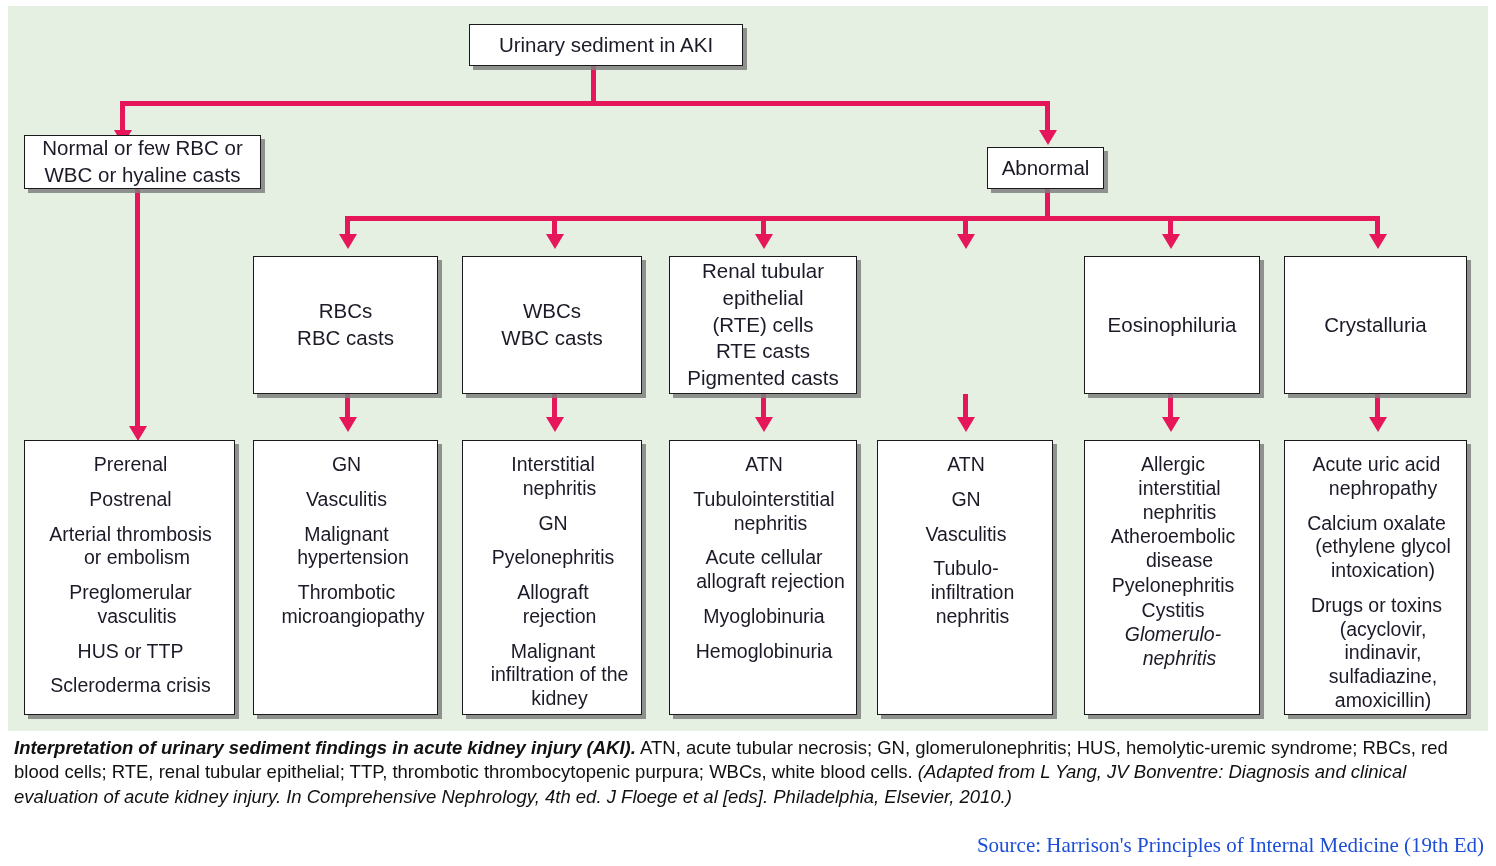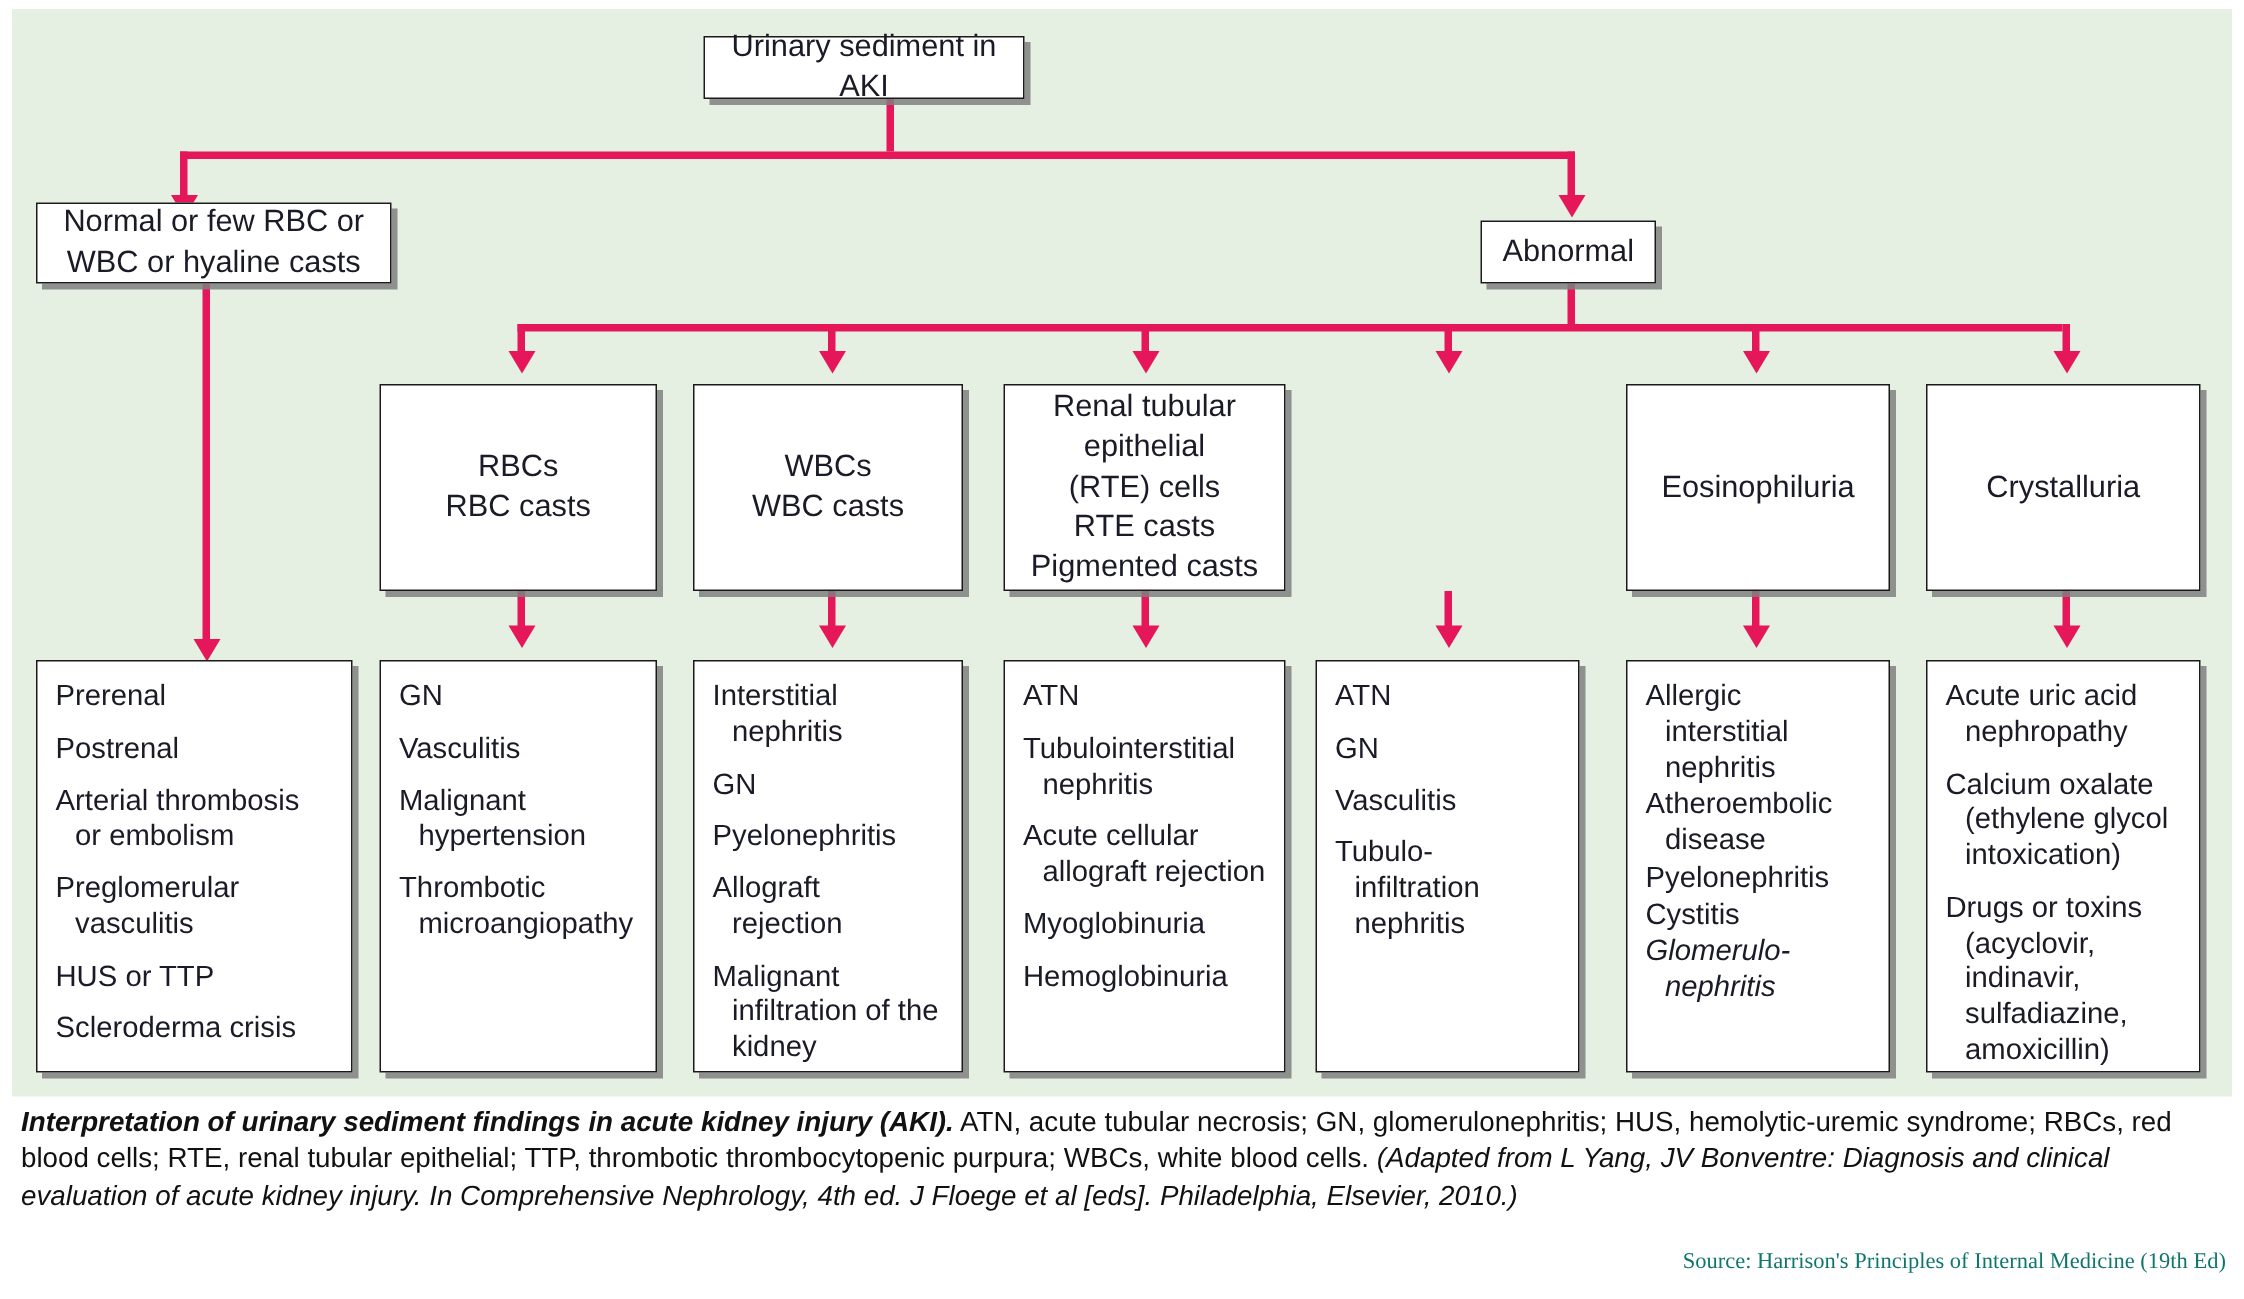--- a/index.html
+++ b/index.html
@@ -57,20 +57,21 @@
 
   
   .node.leaf {
     padding: 12px 10px 8px 12px;
     font-size: 19.5px;
   }
   .leaf-list {
     margin: 0;
     padding: 0;
     list-style: none;
+    text-align: center;
   }
   .leaf-list li {
     margin: 0 0 11px 0;
     padding-left: 13px;
     text-indent: -13px;
     line-height: 1.22;
   }
   .leaf-list li:last-child { margin-bottom: 0; }
   .leaf-list.tight li { margin-bottom: 1px; }
 
@@ -108,22 +109,22 @@
     font-style: italic;
   }
   .caption .first-line { text-indent: 150px; }
   .caption .cite { font-style: italic; }
 
   .source {
     position: absolute;
     right: 12px;
     top: 833px;
     font-family: "Liberation Serif", serif;
-    font-size: 15px;
-    color: #0f766e;
+    font-size: 21px;
+    color: #1d4ed8;
     white-space: nowrap;
   }
 </style>
 </head>
 <body>
 
 <div id="figure">
 
   <div class="diagram-panel">
 
@@ -172,21 +173,21 @@
 
     <div class="conn v" style="left:955px; top:388px; height:26px;"></div>
     <div class="arrowhead" style="left:948.5px; top:411px;"></div>
 
     <div class="conn v" style="left:1160px; top:388px; height:26px;"></div>
     <div class="arrowhead" style="left:1153.5px; top:411px;"></div>
 
     <div class="conn v" style="left:1367px; top:388px; height:26px;"></div>
     <div class="arrowhead" style="left:1360.5px; top:411px;"></div>
 
-    <div class="node root center" style="left:461px; top:18px; width:214px; height:42px;">
+    <div class="node root center" style="left:461px; top:18px; width:274px; height:42px;">
       <span class="node-text">Urinary sediment in AKI</span>
     </div>
 
     <div class="node branch center" style="left:16px; top:129px; width:237px; height:54px;">
       <span class="node-text">Normal or few RBC or
 WBC or hyaline casts</span>
     </div>
 
     <div class="node branch center" style="left:979px; top:141px; width:117px; height:42px;">
       <span class="node-text">Abnormal</span>

